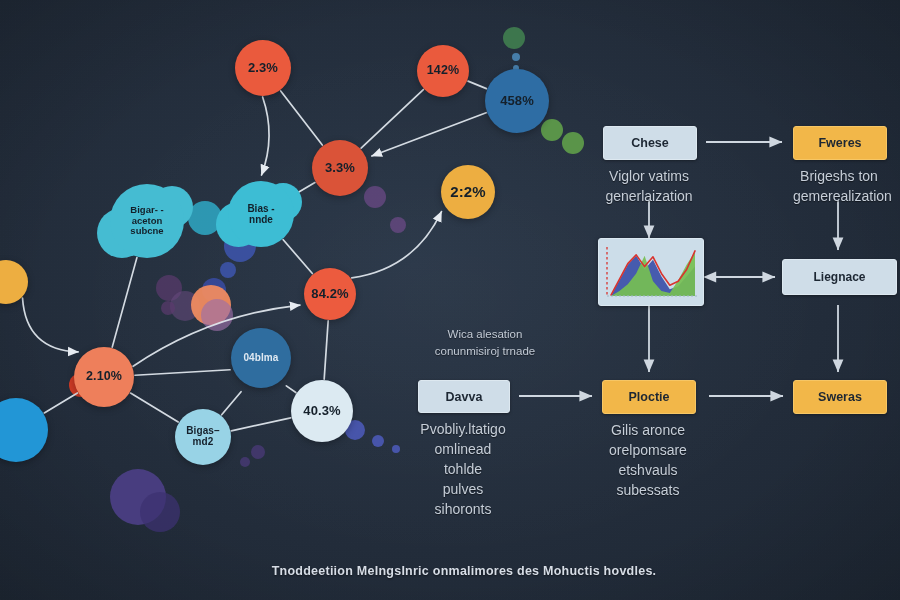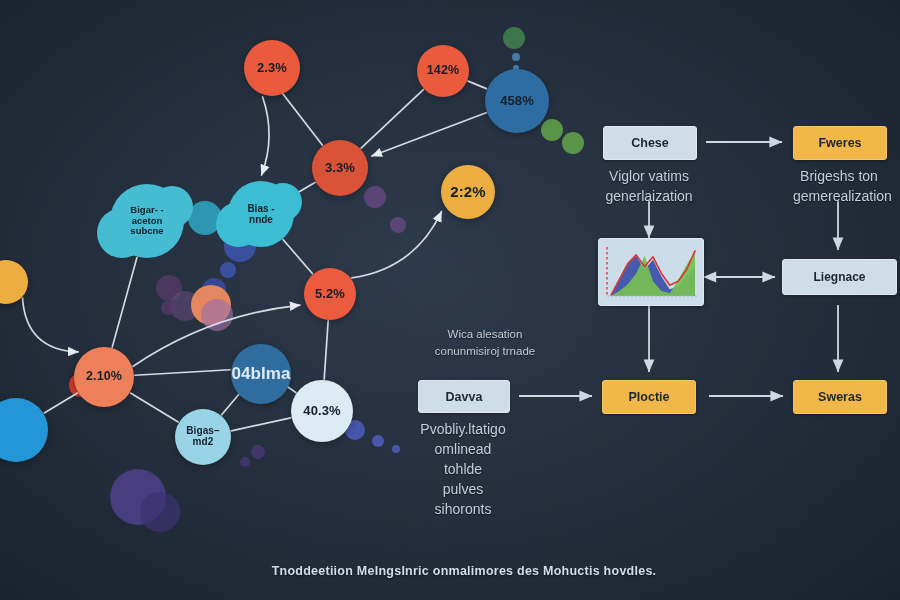--- a/index.html
+++ b/index.html
@@ -158,21 +158,21 @@
         <path d="M838,200 L838,250" fill="none" stroke="#cfd7e0" stroke-width="1.8" stroke-linecap="butt" marker-end="url(#ahs)"></path>
         <path d="M705,277 L775,277" fill="none" stroke="#cfd7e0" stroke-width="1.8" stroke-linecap="butt" marker-end="url(#ahs)" marker-start="url(#ahs-start)"></path>
         <path d="M649,305 L649,372" fill="none" stroke="#cfd7e0" stroke-width="1.8" stroke-linecap="butt" marker-end="url(#ahs)"></path>
         <path d="M838,305 L838,372" fill="none" stroke="#cfd7e0" stroke-width="1.8" stroke-linecap="butt" marker-end="url(#ahs)"></path>
         <path d="M519,396 L592,396" fill="none" stroke="#cfd7e0" stroke-width="1.8" stroke-linecap="butt" marker-end="url(#ahs)"></path>
         <path d="M709,396 L783,396" fill="none" stroke="#cfd7e0" stroke-width="1.8" stroke-linecap="butt" marker-end="url(#ahs)"></path>
       </g>
   </svg>
 
   <div id="nodes-root">
-      <div class="node" style="left: 244px; top: 40px; width: 56px; height: 56px; background: rgb(234, 90, 61); font-size: 13px;">
+      <div class="node" style="left: 235px; top: 40px; width: 56px; height: 56px; background: rgb(234, 90, 61); font-size: 13px;">
         <span style="white-space: pre-line;">2.3%</span>
       </div>
       <div class="node" style="left: 417px; top: 45px; width: 52px; height: 52px; background: rgb(234, 90, 61); font-size: 12.5px;">
         <span style="white-space: pre-line;">142%</span>
       </div>
       <div class="node" style="left: 485px; top: 69px; width: 64px; height: 64px; background: rgb(46, 109, 164); font-size: 13px;">
         <span style="white-space: pre-line;">458%</span>
       </div>
       <div class="node" style="left: 312px; top: 140px; width: 56px; height: 56px; background: rgb(218, 83, 56); font-size: 13px;">
         <span style="white-space: pre-line;">3.3%</span>
@@ -187,26 +187,26 @@
       </div>
       <div style="position: absolute; z-index: 3; border-radius: 50%; background: rgb(69, 188, 210); width: 49.95px; height: 49.95px; left: 97.05px; top: 208.05px;"></div>
       <div style="position: absolute; z-index: 3; border-radius: 50%; background: rgb(69, 188, 210); width: 42.55px; height: 42.55px; left: 150.7px; top: 185.85px;"></div>
       <div class="cloud" style="left: 228px; top: 181px; width: 66px; height: 66px; background: rgb(61, 189, 212); font-size: 10px; border-radius: 50%; box-shadow: none;">
         <span style="white-space: pre-line;">Bias -
 nnde</span>
       </div>
       <div style="position: absolute; z-index: 3; border-radius: 50%; background: rgb(61, 189, 212); width: 44.55px; height: 44.55px; left: 216.45px; top: 202.45px;"></div>
       <div style="position: absolute; z-index: 3; border-radius: 50%; background: rgb(61, 189, 212); width: 37.95px; height: 37.95px; left: 264.3px; top: 182.65px;"></div>
       <div class="node" style="left: 304px; top: 268px; width: 52px; height: 52px; background: rgb(236, 91, 62); font-size: 13px;">
-        <span style="white-space: pre-line;">5.2%</span>
+        <span style="white-space: pre-line;">84.2%</span>
       </div>
       <div class="node" style="left: 74px; top: 347px; width: 60px; height: 60px; background: rgb(238, 127, 91); font-size: 12.5px;">
         <span style="white-space: pre-line;">2.10%</span>
       </div>
-      <div class="node" style="left: 231px; top: 344px; width: 60px; height: 60px; background: rgb(47, 109, 159); font-size: 17px; color: rgb(223, 233, 242);">
+      <div class="node" style="left: 231px; top: 328px; width: 60px; height: 60px; background: rgb(47, 109, 159); font-size: 10px; color: rgb(223, 233, 242);">
         <span style="white-space: pre-line;">04blma</span>
       </div>
       <div class="node" style="left: 175px; top: 409px; width: 56px; height: 56px; background: rgb(152, 211, 230); font-size: 10px;">
         <span style="white-space: pre-line;">Bigas–
 md2</span>
       </div>
       <div class="node" style="left: 291px; top: 380px; width: 62px; height: 62px; background: rgb(220, 234, 242); font-size: 13px;">
         <span style="white-space: pre-line;">40.3%</span>
       </div>
       <div class="node" style="left: -16px; top: 398px; width: 64px; height: 64px; background: rgb(34, 150, 214); font-size: 12px;">
@@ -242,20 +242,24 @@
           <span>Davva</span>
         </div>
         <div class="boxcap" style="white-space: pre-line;">Pvobliy.ltatigo
 omlinead tohlde
 pulves sihoronts</div>
       </div>
       <div class="boxwrap" style="left: 602px; top: 380px; width: 92px;">
         <div class="box amber" style="width: 92px; height: 32px; font-size: 12.5px;">
           <span>Ploctie</span>
         </div>
+        <div class="boxcap" style="white-space: pre-line;">Gilis aronce
+orelpomsare
+etshvauls
+subessats</div>
       </div>
       <div class="boxwrap" style="left: 793px; top: 380px; width: 92px;">
         <div class="box amber" style="width: 92px; height: 32px; font-size: 12.5px;">
           <span>Sweras</span>
         </div>
       </div>
     </div>
 
   <div id="free-root">
       <div class="freetext" style="left: 410px; top: 326px; width: 150px; white-space: pre-line;">Wica alesation

